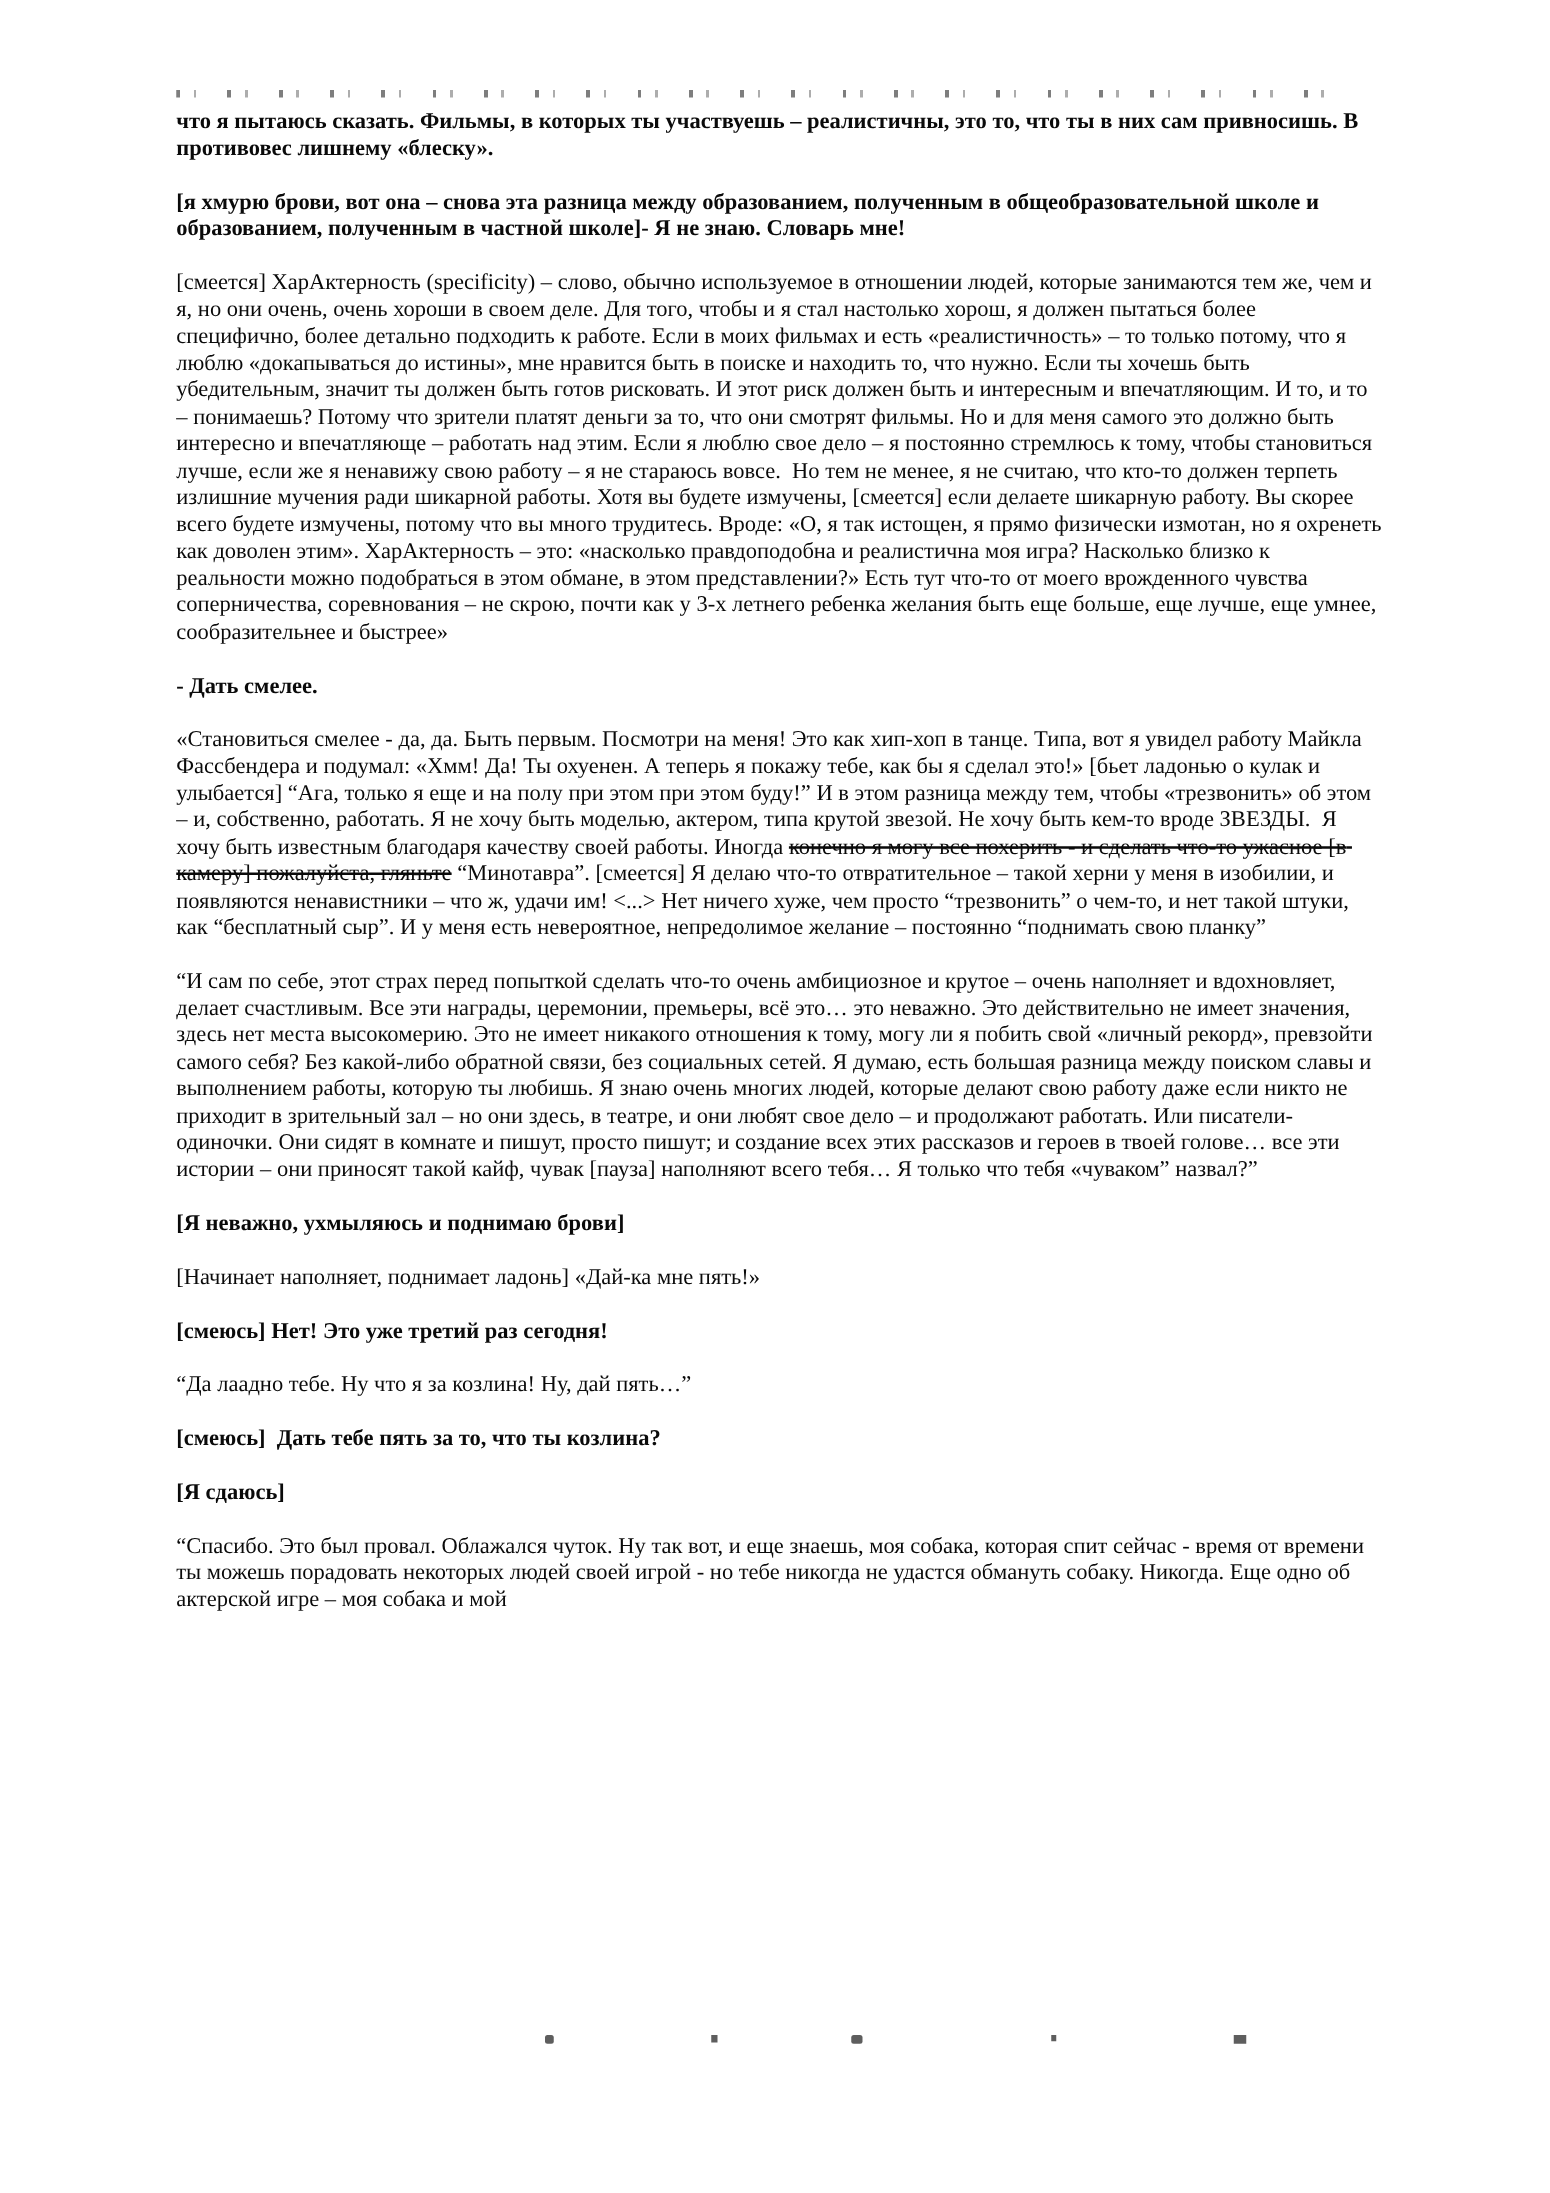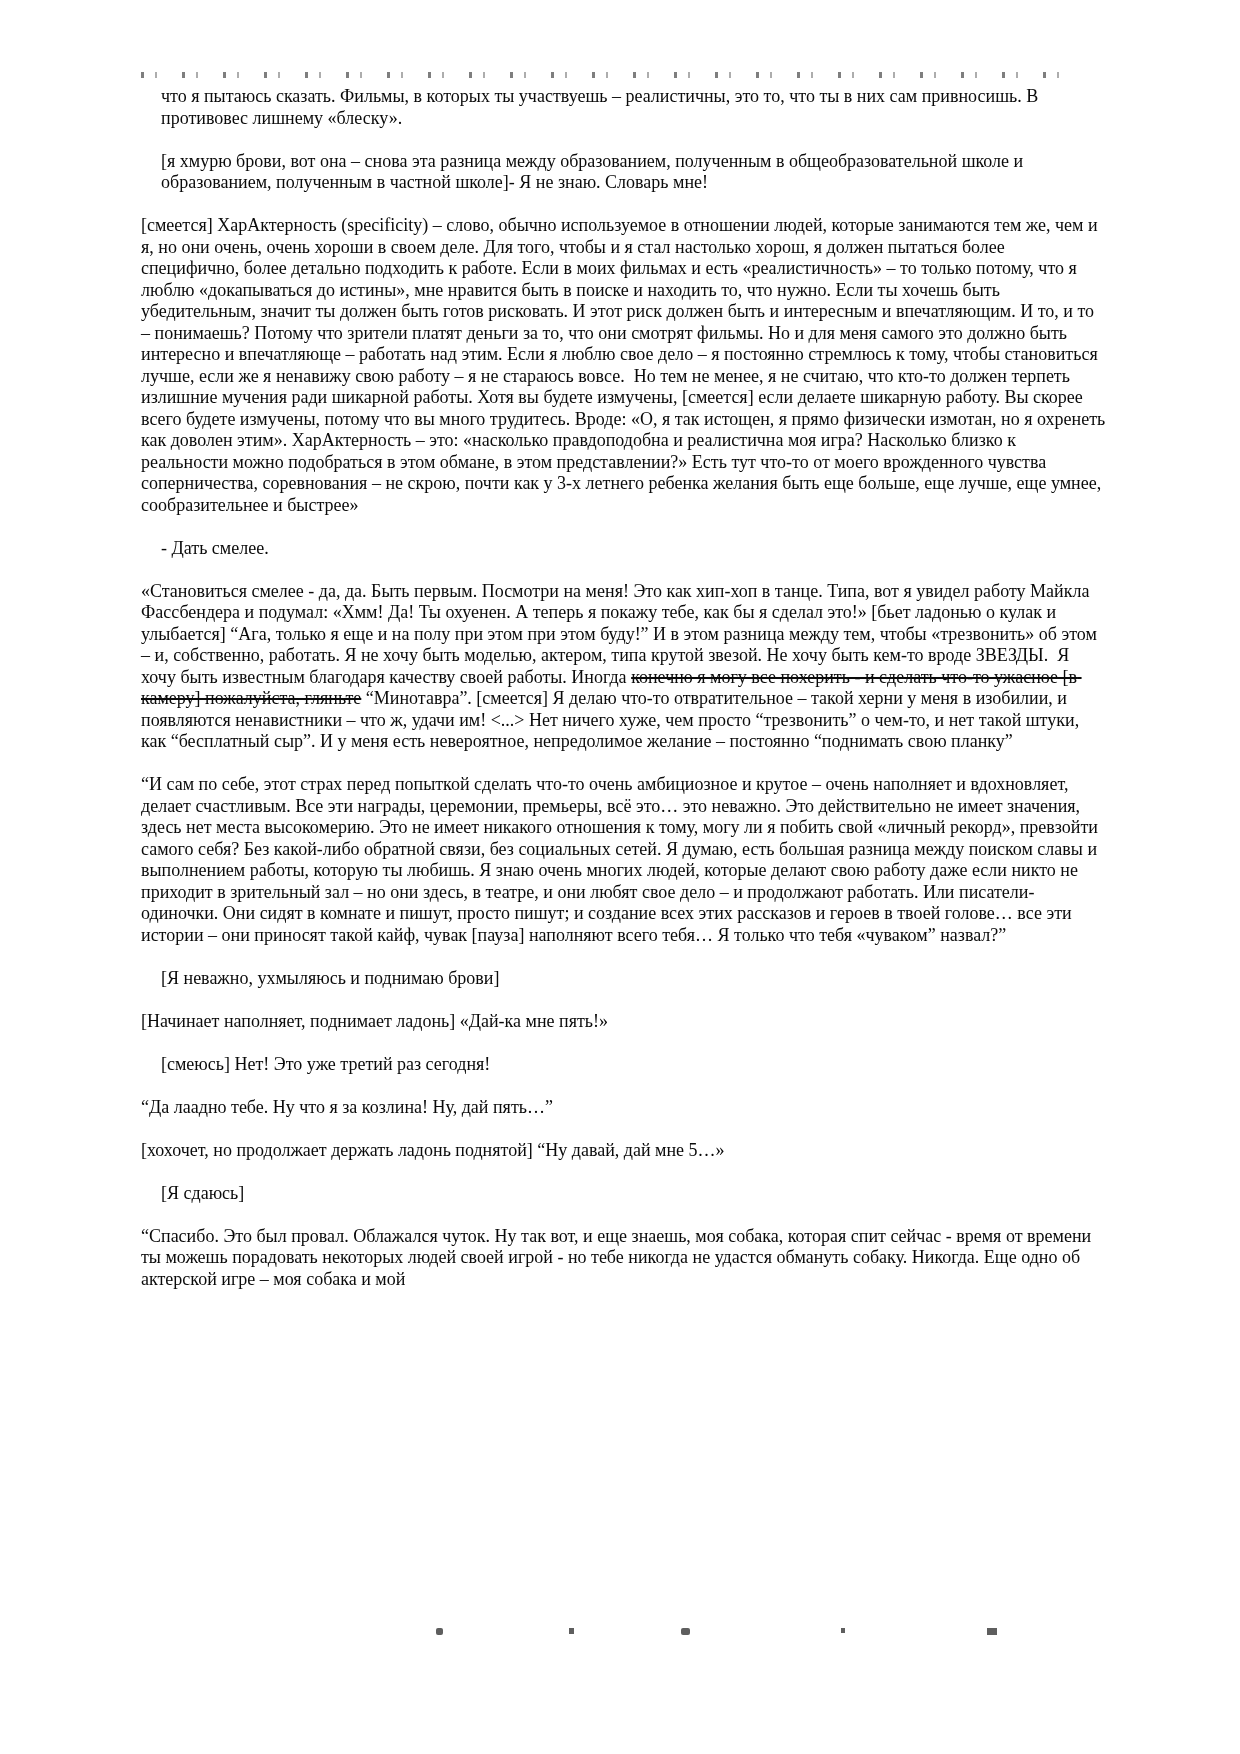--- a/index.html
+++ b/index.html
@@ -11,21 +11,21 @@
   .page{position:absolute;inset:0;background:#ffffff;}
   .text-column{
     position:absolute;left:141px;top:72px;width:966px;
   }
   .para{
     margin:0 0 21.5px 0;
     font-size:18px;line-height:21.5px;
     white-space:pre-wrap;
     text-align:left;
   }
-  .para.bold{font-weight:normal;margin-left:20px;}
+  .para.bold{font-weight:bold;}
   .strike{text-decoration:line-through;text-decoration-thickness:1.5px;}
   
   .artifact{
     position:relative;height:6px;margin:0 0 8px 0;overflow:hidden;
     background:repeating-linear-gradient(90deg,
       rgba(20,20,20,0.55) 0 3px, rgba(0,0,0,0) 3px 14px,
       rgba(20,20,20,0.35) 14px 16px, rgba(0,0,0,0) 16px 41px);
     width:930px;
   }
   .artifact.bottom{
@@ -52,21 +52,21 @@
   <p class="para bold"><span>что я пытаюсь сказать. Фильмы, в которых ты участвуешь – реалистичны, это то, что ты в них сам привносишь. В противовес лишнему «блеску».</span></p>
       <p class="para bold"><span>[я хмурю брови, вот она – снова эта разница между образованием, полученным в общеобразовательной школе и образованием, полученным в частной школе]- Я не знаю. Словарь мне!</span></p>
       <p class="para"><span>[смеется] ХарАктерность (specificity) – слово, обычно используемое в отношении людей, которые занимаются тем же, чем и я, но они очень, очень хороши в своем деле. Для того, чтобы и я стал настолько хорош, я должен пытаться более специфично, более детально подходить к работе. Если в моих фильмах и есть «реалистичность» – то только потому, что я люблю «докапываться до истины», мне нравится быть в поиске и находить то, что нужно. Если ты хочешь быть убедительным, значит ты должен быть готов рисковать. И этот риск должен быть и интересным и впечатляющим. И то, и то – понимаешь? Потому что зрители платят деньги за то, что они смотрят фильмы. Но и для меня самого это должно быть интересно и впечатляюще – работать над этим. Если я люблю свое дело – я постоянно стремлюсь к тому, чтобы становиться лучше, если же я ненавижу свою работу – я не стараюсь вовсе.  Но тем не менее, я не считаю, что кто-то должен терпеть излишние мучения ради шикарной работы. Хотя вы будете измучены, [смеется] если делаете шикарную работу. Вы скорее всего будете измучены, потому что вы много трудитесь. Вроде: «О, я так истощен, я прямо физически измотан, но я охренеть как доволен этим». ХарАктерность – это: «насколько правдоподобна и реалистична моя игра? Насколько близко к реальности можно подобраться в этом обмане, в этом представлении?» Есть тут что-то от моего врожденного чувства соперничества, соревнования – не скрою, почти как у 3-х летнего ребенка желания быть еще больше, еще лучше, еще умнее, сообразительнее и быстрее»</span></p>
       <p class="para bold"><span>- Дать смелее.</span></p>
       <p class="para"><span>«Становиться смелее - да, да. Быть первым. Посмотри на меня! Это как хип-хоп в танце. Типа, вот я увидел работу Майкла Фассбендера и подумал: «Хмм! Да! Ты охуенен. А теперь я покажу тебе, как бы я сделал это!» [бьет ладонью о кулак и улыбается] “Ага, только я еще и на полу при этом при этом буду!” И в этом разница между тем, чтобы «трезвонить» об этом – и, собственно, работать. Я не хочу быть моделью, актером, типа крутой звезой. Не хочу быть кем-то вроде ЗВЕЗДЫ.  Я хочу быть известным благодаря качеству своей работы. Иногда </span><span class="strike">конечно я могу все похерить - и сделать что-то ужасное [в камеру] пожалуйста, гляньте</span><span> “Минотавра”. [смеется] Я делаю что-то отвратительное – такой херни у меня в изобилии, и появляются ненавистники – что ж, удачи им! &lt;...&gt; Нет ничего хуже, чем просто “трезвонить” о чем-то, и нет такой штуки, как “бесплатный сыр”. И у меня есть невероятное, непредолимое желание – постоянно “поднимать свою планку”</span></p>
       <p class="para"><span>“И сам по себе, этот страх перед попыткой сделать что-то очень амбициозное и крутое – очень наполняет и вдохновляет, делает счастливым. Все эти награды, церемонии, премьеры, всё это… это неважно. Это действительно не имеет значения, здесь нет места высокомерию. Это не имеет никакого отношения к тому, могу ли я побить свой «личный рекорд», превзойти самого себя? Без какой-либо обратной связи, без социальных сетей. Я думаю, есть большая разница между поиском славы и выполнением работы, которую ты любишь. Я знаю очень многих людей, которые делают свою работу даже если никто не приходит в зрительный зал – но они здесь, в театре, и они любят свое дело – и продолжают работать. Или писатели-одиночки. Они сидят в комнате и пишут, просто пишут; и создание всех этих рассказов и героев в твоей голове… все эти истории – они приносят такой кайф, чувак [пауза] наполняют всего тебя… Я только что тебя «чуваком” назвал?”</span></p>
       <p class="para bold"><span>[Я неважно, ухмыляюсь и поднимаю брови]</span></p>
       <p class="para"><span>[Начинает наполняет, поднимает ладонь] «Дай-ка мне пять!»</span></p>
       <p class="para bold"><span>[смеюсь] Нет! Это уже третий раз сегодня!</span></p>
       <p class="para"><span>“Да лаадно тебе. Ну что я за козлина! Ну, дай пять…”</span></p>
-      <p class="para"><span>[хохочет, но продолжает держать ладонь поднятой] “Ну давай, дай мне 5…»</span></p>
+      <p class="para bold"><span>[смеюсь]  Дать тебе пять за то, что ты козлина?</span></p>
       <p class="para bold"><span>[Я сдаюсь]</span></p>
       <p class="para"><span>“Спасибо. Это был провал. Облажался чуток. Ну так вот, и еще знаешь, моя собака, которая спит сейчас - время от времени ты можешь порадовать некоторых людей своей игрой - но тебе никогда не удастся обмануть собаку. Никогда. Еще одно об актерской игре – моя собака и мой</span></p>
     </div>
   <div class="artifact bottom">
     <i></i>
       <i></i>
       <i></i>
       <i></i>
       <i></i>
   </div>

